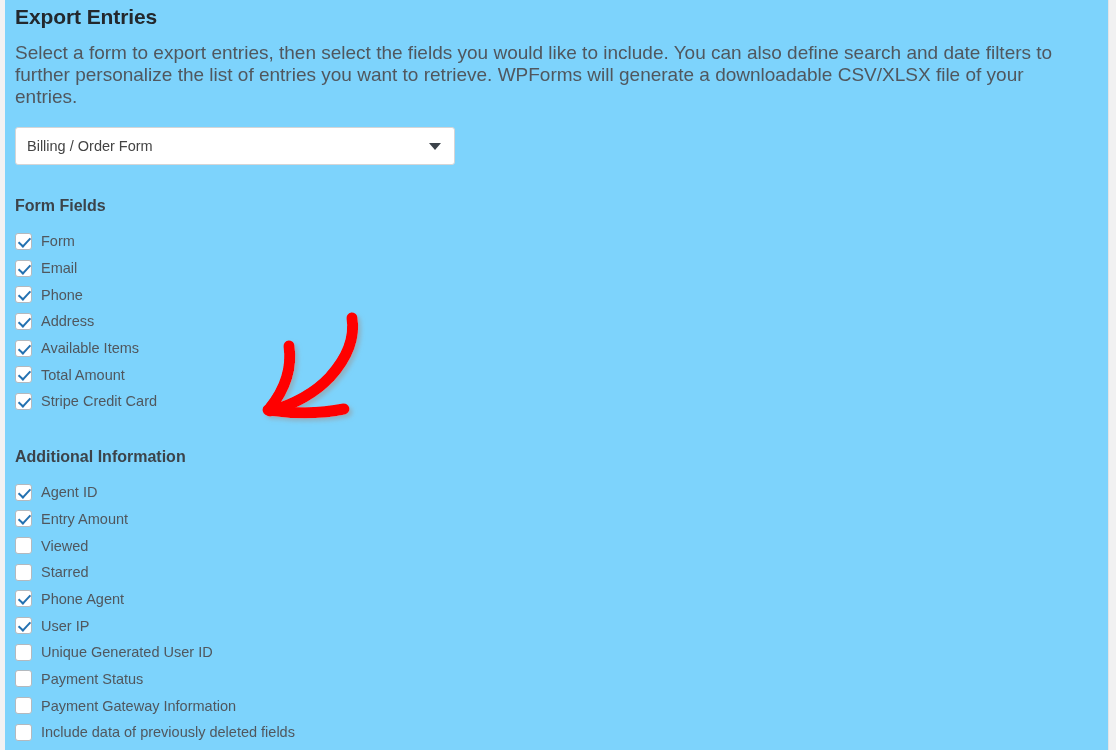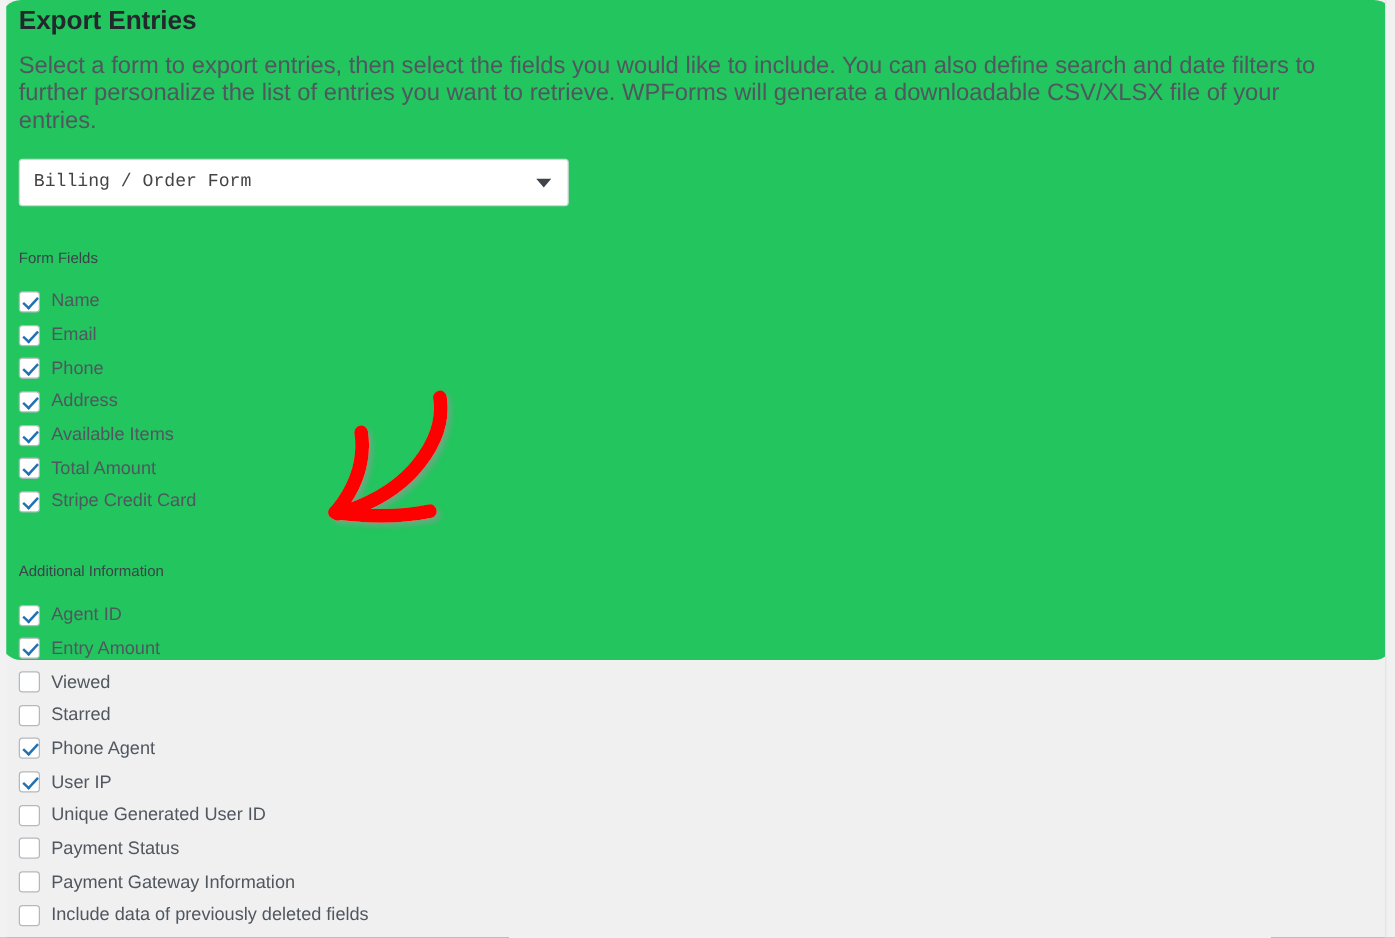--- a/index.html
+++ b/index.html
@@ -10,24 +10,23 @@
     width: 1116px;
     height: 750px;
     background: #f0f0f1;
     font-family: "Liberation Sans", sans-serif;
     overflow: hidden;
     position: relative;
   }
   #page {
     position: relative;
     width: 1116px;
-    height: 528px;
-    background: #22c55e;
-    box-sizing: border-box;
-    border-radius: 17px;
+    height: 750px;
+    background: #7dd3fc;
+    box-sizing: border-box;
   }
   
   .edge-left {
     position: absolute;
     left: 0; top: 0;
     width: 5px; height: 750px;
     background: #f2f2f3;
   }
   .edge-right {
     position: absolute;
@@ -72,41 +71,41 @@
     -webkit-appearance: none;
     appearance: none;
     width: 440px;
     height: 38px;
     background: #ffffff;
     border: 1px solid #d5d5d6;
     border-radius: 3px;
     padding: 0 34px 0 11px;
     font-size: 14.5px;
     color: #444;
-    font-family: Liberation Mono, monospace;
+    font-family: Liberation Sans, sans-serif;
     box-sizing: border-box;
     line-height: 36px;
     cursor: pointer;
     outline: none;
   }
   .select-caret {
     position: absolute;
     right: 14px;
     top: 16px;
     width: 0;
     height: 0;
     border-left: 6px solid transparent;
     border-right: 6px solid transparent;
     border-top: 7px solid #3c434a;
     pointer-events: none;
   }
 
   h2.section-title {
-    font-size: 12px;
-    font-weight: normal;
+    font-size: 16px;
+    font-weight: bold;
     color: #3c434a;
     margin: 0;
     line-height: 20px;
   }
   .section-form-fields { margin-top: 31px; }
   .section-additional { margin-top: 32px; }
 
   ul.cb-list {
     list-style: none;
     margin: 12px 0 0 0;
@@ -177,21 +176,21 @@
         <option>Billing / Order Form</option>
       </select>
       <span class="select-caret"></span>
     </div>
 
     <div class="section-form-fields">
       <h2 class="section-title">Form Fields</h2>
       <ul class="cb-list">
         <li>
           <span class="cb checked"></span>
-          <span class="cb-label">Name</span>
+          <span class="cb-label">Form</span>
         </li>
         <li>
           <span class="cb checked"></span>
           <span class="cb-label">Email</span>
         </li>
         <li>
           <span class="cb checked"></span>
           <span class="cb-label">Phone</span>
         </li>
         <li>

